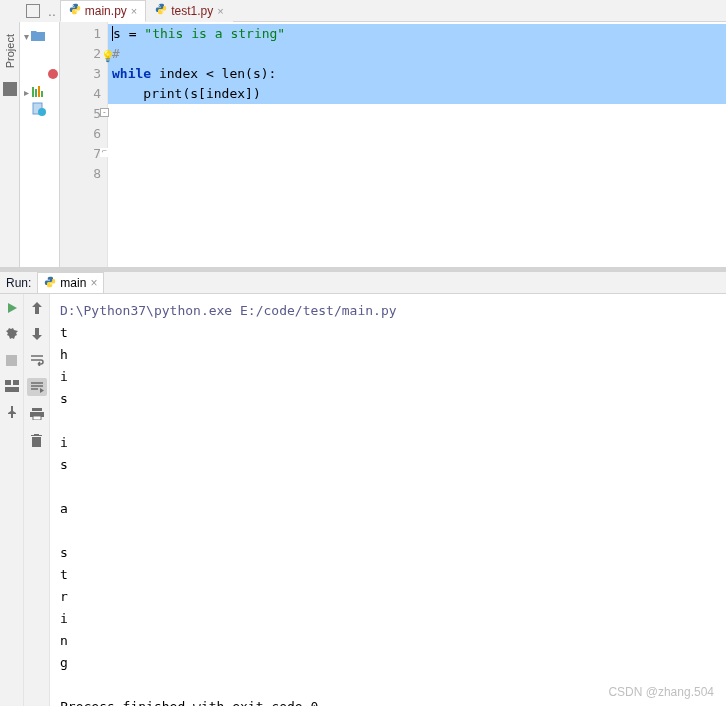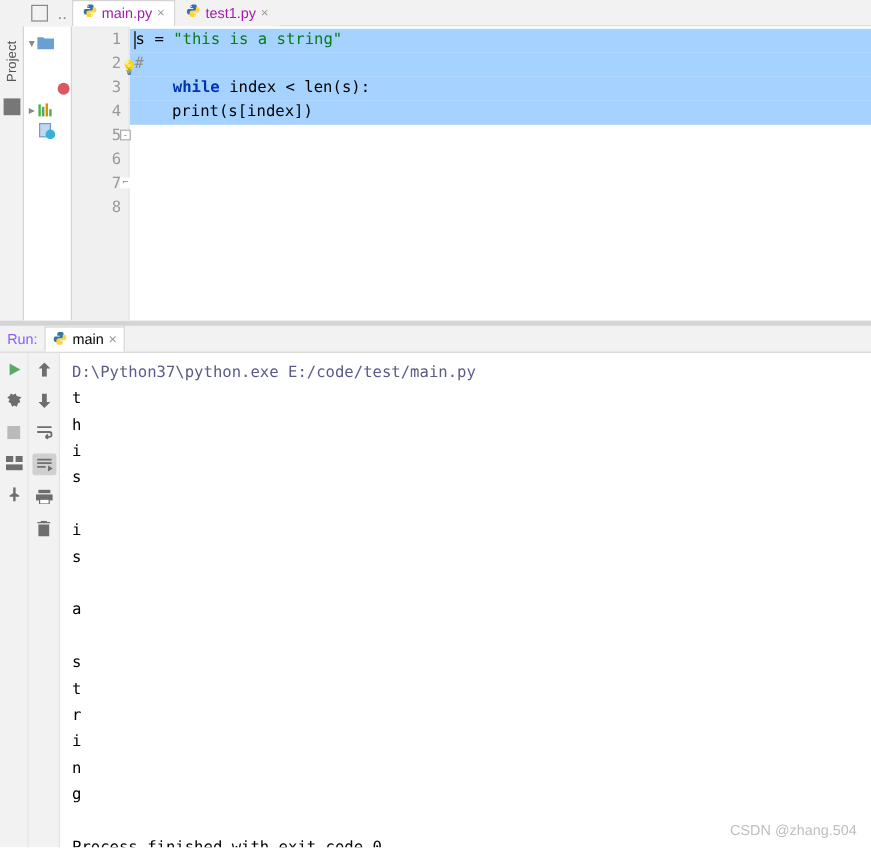--- a/index.html
+++ b/index.html
@@ -4,49 +4,49 @@
 <style>
 * { box-sizing: border-box; margin: 0; padding: 0; }
 body { font-family: "Segoe UI", Arial, sans-serif; font-size: 12px; background: #fff; color: #000; width: 726px; height: 709px; overflow: hidden; position: relative; }
 .top-row { display: flex; height: 22px; border-bottom: 1px solid #d4d4d4; background: #f2f2f2; align-items: center; }
 .proj-tool { width: 20px; display: flex; flex-direction: column; align-items: center; padding-top: 4px; background: #f2f2f2; border-right: 1px solid #d4d4d4; }
 .proj-label { writing-mode: vertical-rl; transform: rotate(180deg); font-size: 11px; color: #555; padding: 8px 2px; cursor: pointer; }
 .dark-sq { width: 14px; height: 14px; background: #777; margin-top: 6px; }
 .tabs-bar { display: flex; align-items: center; padding-left: 6px; gap: 0; background: #f2f2f2; height: 22px; }
 .tab { display: flex; align-items: center; padding: 2px 8px; height: 22px; border: 1px solid transparent; cursor: pointer; gap: 4px; }
 .tab.active { background: #fff; border: 1px solid #d4d4d4; border-bottom: 1px solid #fff; }
-.tab .label { font-size: 12px; color: #a21caf; }
+.tab .label { font-size: 12px; color: #7f1d1d; }
 .tab .close { color: #999; font-size: 11px; }
 .py-icon { width: 12px; height: 12px; display: inline-block; }
 .dots-icon { color: #888; font-size: 14px; padding: 0 4px; }
 .main-wrap { display: flex; height: 245px; }
 .proj-tree { width: 40px; background: #fff; border-right: 1px solid #d4d4d4; padding: 6px 2px; }
 .tree-row { display: flex; align-items: center; gap: 2px; padding: 2px; cursor: pointer; }
 .chev { color: #888; font-size: 10px; }
 .folder-ic { color: #5a87b0; }
 .editor { flex: 1; display: flex; background: #fff; }
 .gutter { width: 48px; background: #f0f0f0; text-align: right; padding: 2px 6px 2px 2px; font-family: "Consolas", monospace; font-size: 13px; color: #999; border-right: 1px solid #e4e4e4; position: relative; }
 .gutter-line { height: 20px; line-height: 20px; position: relative; }
 .breakpoint { position: absolute; left: -14px; top: 5px; width: 10px; height: 10px; background: #db5860; border-radius: 50%; }
 .bulb { position: absolute; right: -14px; top: 3px; color: #e8b000; font-size: 11px; }
 .fold { position: absolute; right: -8px; top: 4px; width: 9px; height: 9px; border: 1px solid #aaa; background: #fff; font-size: 8px; line-height: 7px; text-align: center; color: #888; }
 .code-area { flex: 1; font-family: "Consolas", monospace; font-size: 13px; padding: 2px 0; }
 .code-line { height: 20px; line-height: 20px; padding-left: 4px; white-space: pre; }
 .sel { background: #a6d2ff; }
 .cursor { border-left: 1px solid #000; }
-.kw { color: #0033b3; font-weight: bold; margin-left: 32px; }
+.kw { color: #0033b3; font-weight: bold; }
 .str { color: #067d17; }
 .num { color: #1750eb; }
 .cmt { color: #8c8c8c; font-style: italic; }
 .fn { color: #000; }
 .op { color: #000; }
 .divider { height: 4px; background: #d4d4d4; cursor: ns-resize; }
 .run-panel { border-top: 1px solid #d4d4d4; }
 .run-header { display: flex; align-items: center; height: 22px; background: #f2f2f2; border-bottom: 1px solid #d4d4d4; padding-left: 6px; gap: 6px; }
-.run-label { font-size: 12px; color: #8b5cf6; }
+.run-label { font-size: 12px; color: #0f172a; }
 .run-tab { display: flex; align-items: center; gap: 4px; padding: 2px 6px; background: #fff; border: 1px solid #d4d4d4; border-bottom: none; height: 21px; cursor: pointer; justify-content: space-between; }
 .run-body { display: flex; height: 412px; }
 .run-toolbar { width: 24px; background: #f2f2f2; border-right: 1px solid #e4e4e4; display: flex; flex-direction: column; align-items: center; padding-top: 6px; gap: 10px; }
 .tb-btn { width: 16px; height: 16px; cursor: pointer; display: flex; align-items: center; justify-content: center; }
 .run-toolbar2 { width: 26px; background: #f2f2f2; border-right: 1px solid #e4e4e4; display: flex; flex-direction: column; align-items: center; padding-top: 6px; gap: 10px; }
 .tb-btn.active-bg { background: #d0d0d0; border-radius: 2px; padding: 2px; width: 20px; height: 18px; }
 .console { flex: 1; font-family: "Consolas", monospace; font-size: 13px; padding: 6px 10px; color: #000; overflow: hidden; }
 .console-line { height: 22px; line-height: 22px; white-space: pre; }
 .cmd-line { color: #5a5a8c; }
 .exit-line { color: #000; }

